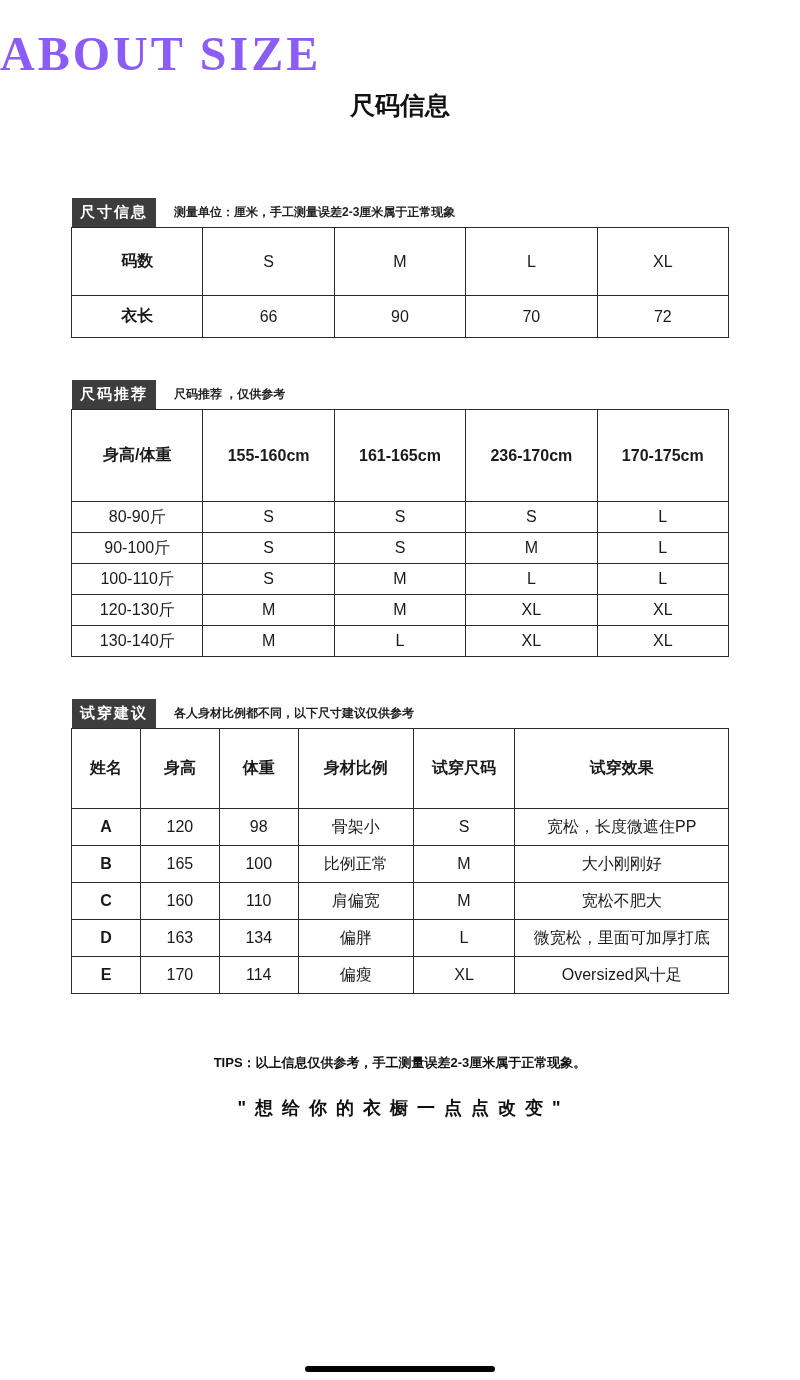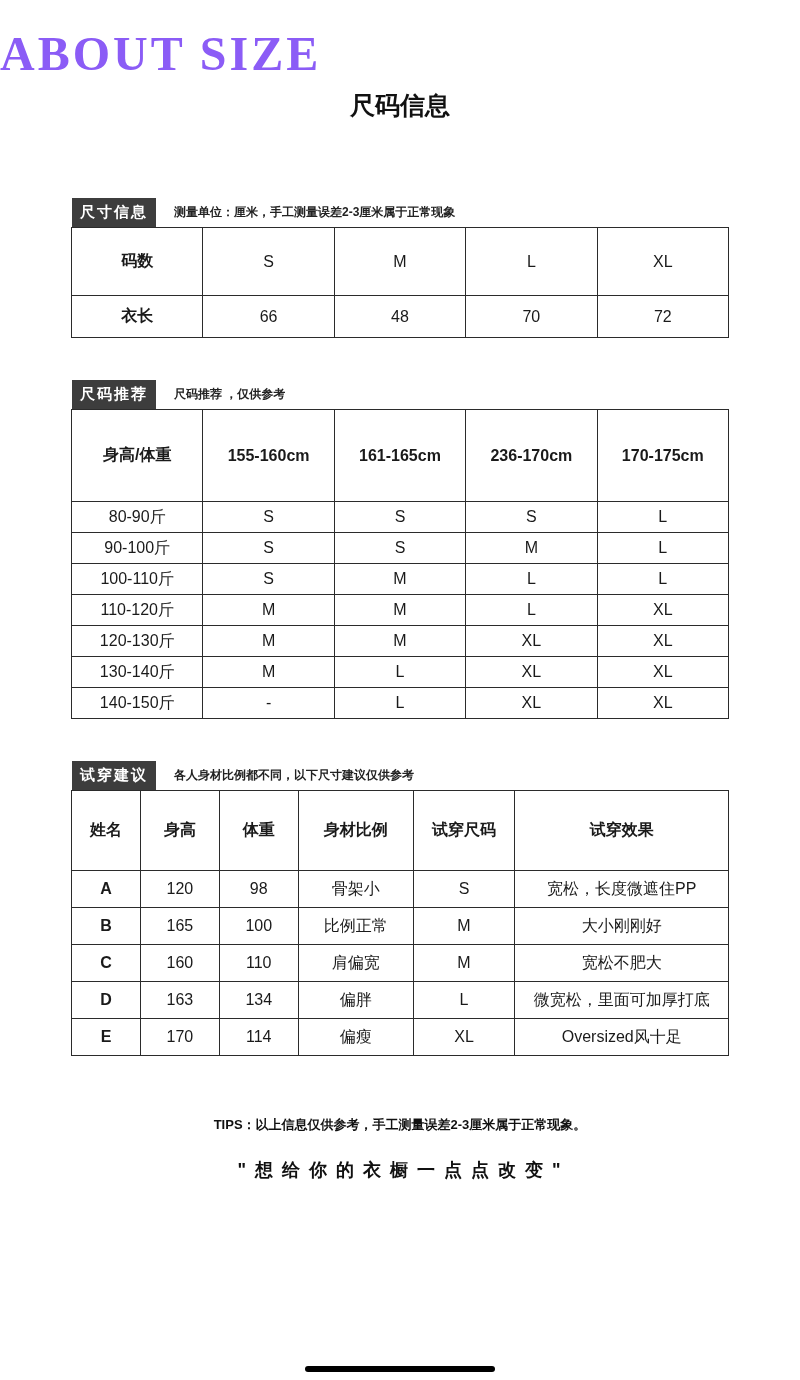--- a/index.html
+++ b/index.html
@@ -132,21 +132,21 @@
         <tr>
           <td>码数</td>
           <td>S</td>
           <td>M</td>
           <td>L</td>
           <td>XL</td>
         </tr>
         <tr>
           <td>衣长</td>
           <td>66</td>
-          <td>48</td>
+          <td>90</td>
           <td>70</td>
           <td>72</td>
         </tr>
       </tbody>
     </table>
 
   <div class="section-head later">
     <span class="badge">尺码推荐</span>
     <span class="section-note">尺码推荐 ，仅供参考</span>
   </div>
@@ -182,43 +182,29 @@
           <td>L</td>
         </tr>
         <tr>
           <td>100-110斤</td>
           <td>S</td>
           <td>M</td>
           <td>L</td>
           <td>L</td>
         </tr>
         <tr>
-          <td>110-120斤</td>
-          <td>M</td>
-          <td>M</td>
-          <td>L</td>
-          <td>XL</td>
-        </tr>
-        <tr>
           <td>120-130斤</td>
           <td>M</td>
           <td>M</td>
           <td>XL</td>
           <td>XL</td>
         </tr>
         <tr>
           <td>130-140斤</td>
           <td>M</td>
-          <td>L</td>
-          <td>XL</td>
-          <td>XL</td>
-        </tr>
-        <tr>
-          <td>140-150斤</td>
-          <td>-</td>
           <td>L</td>
           <td>XL</td>
           <td>XL</td>
         </tr>
       </tbody>
     </table>
 
   <div class="section-head later">
     <span class="badge">试穿建议</span>
     <span class="section-note">各人身材比例都不同，以下尺寸建议仅供参考</span>

